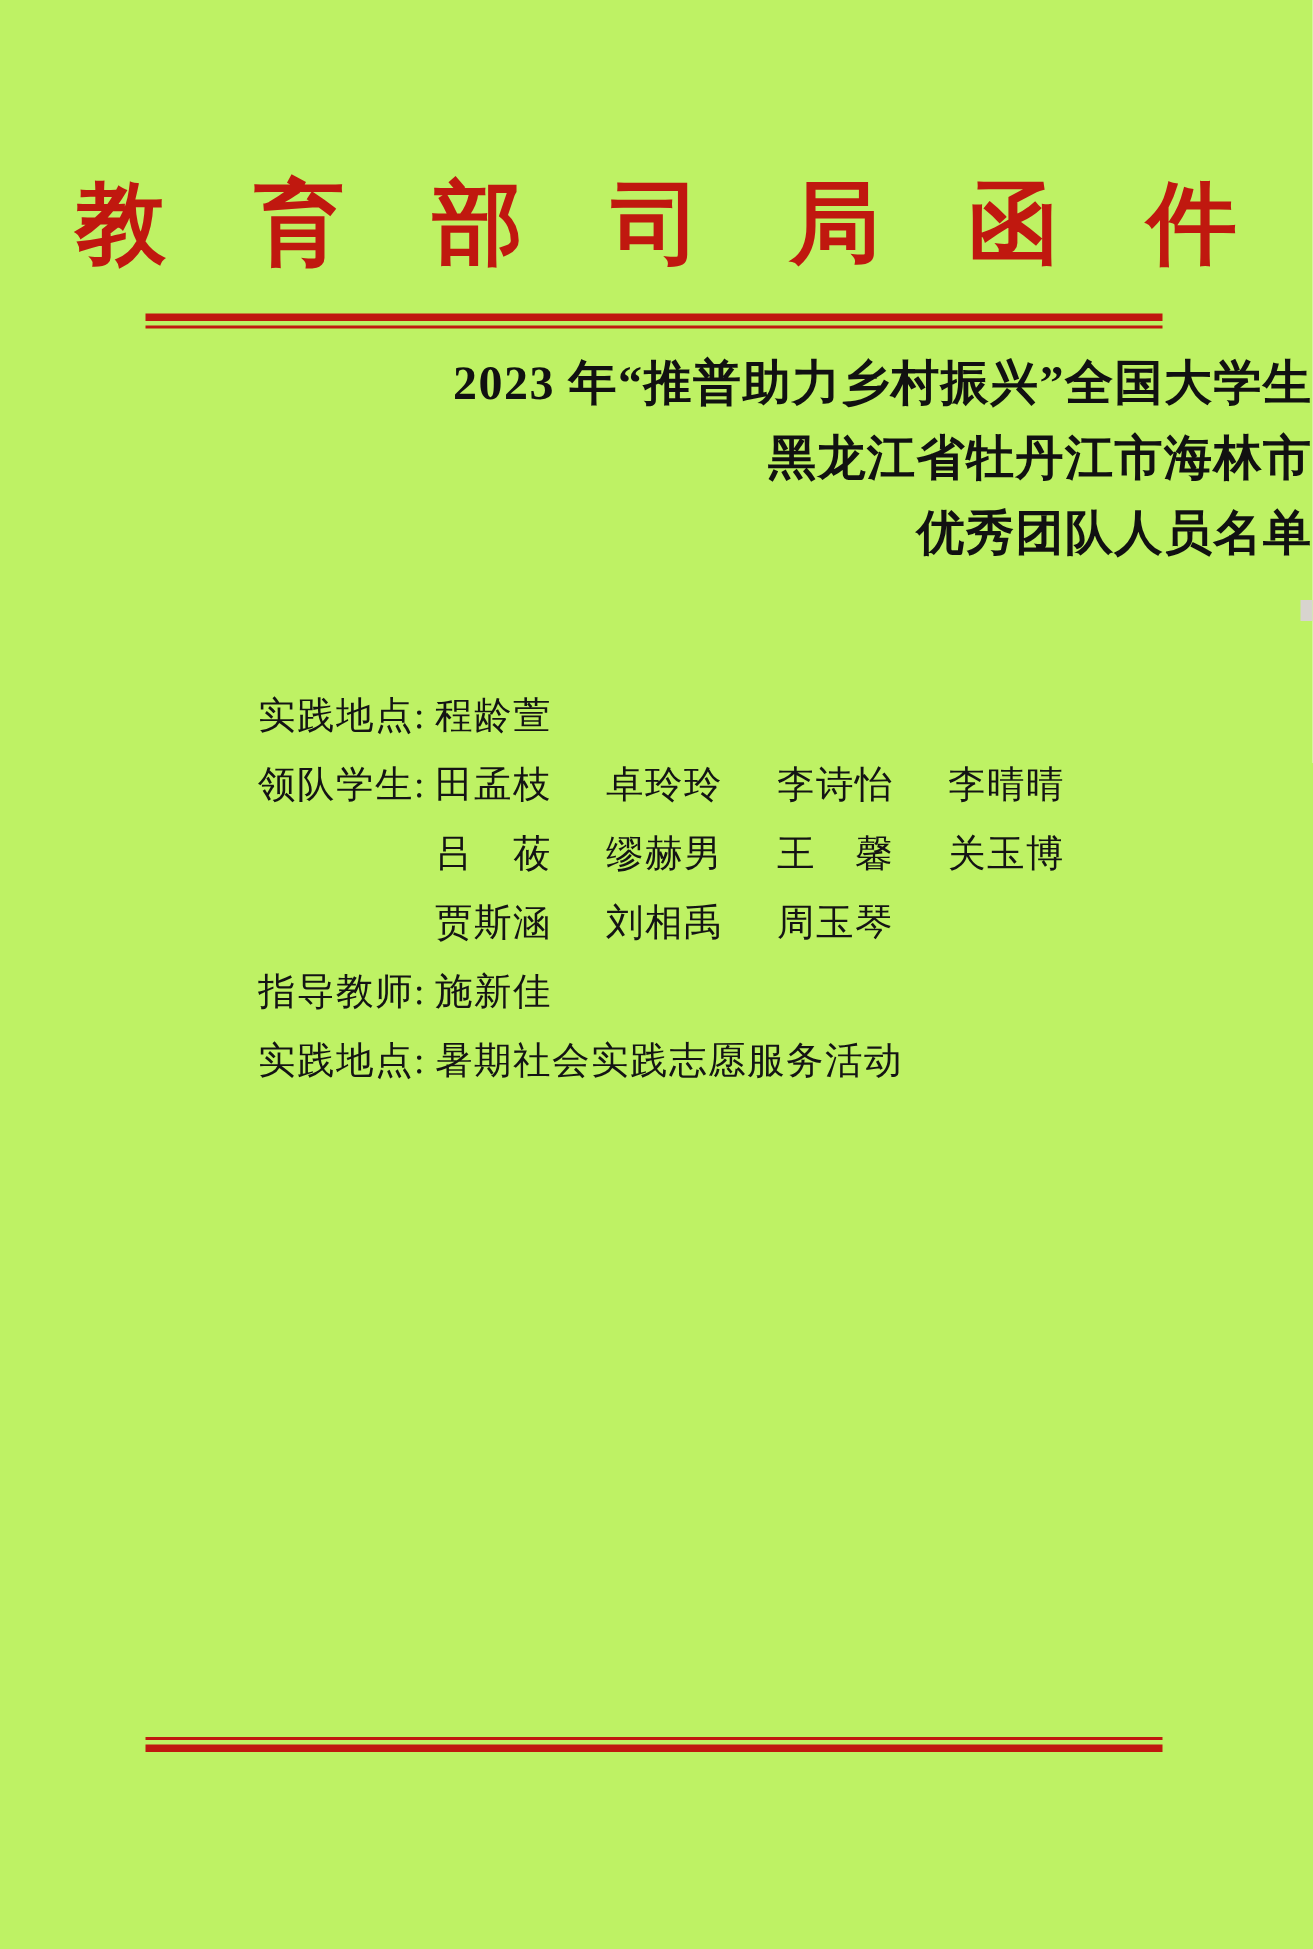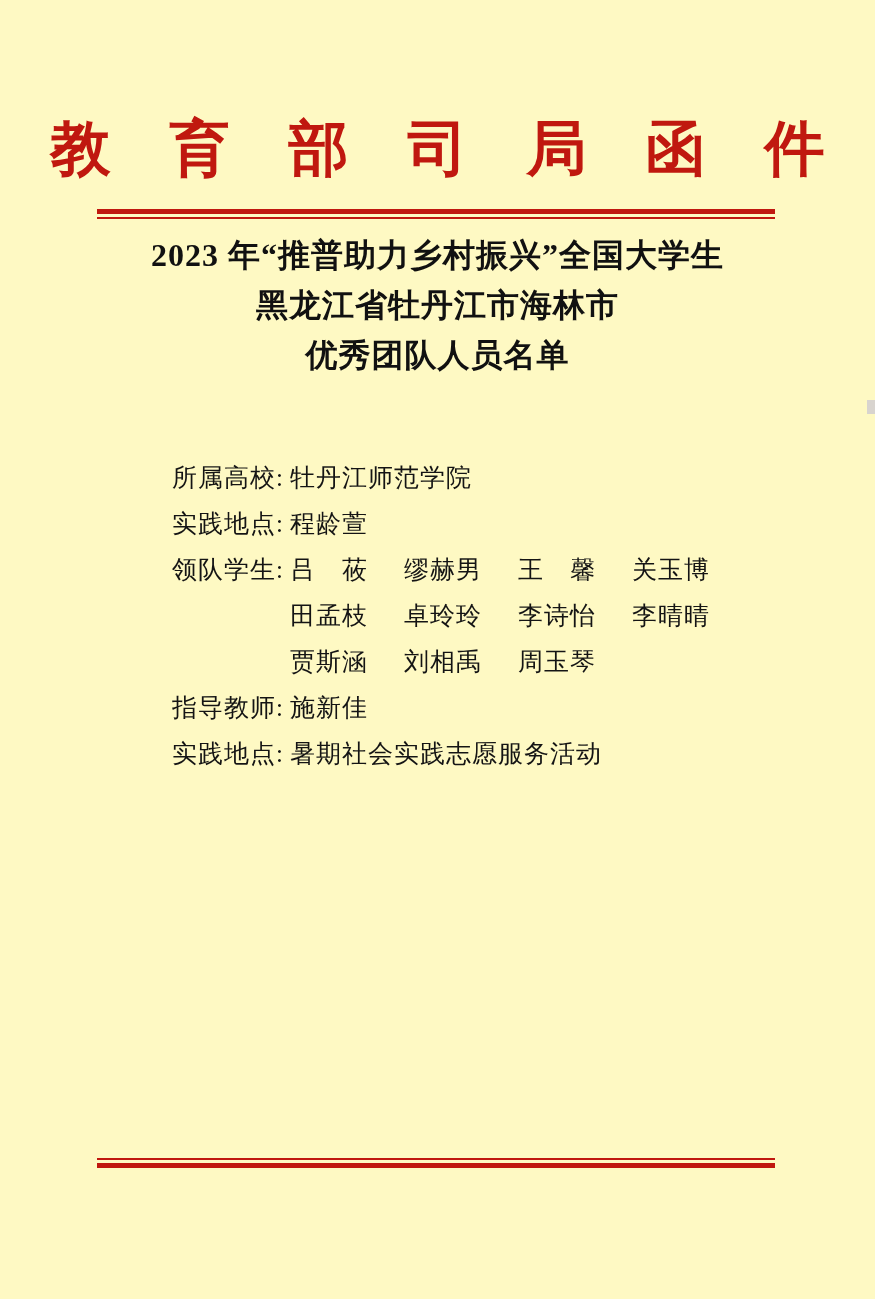--- a/index.html
+++ b/index.html
@@ -12,21 +12,21 @@
     height: 1299px;
     position: relative;
     font-family: "Liberation Serif", "DejaVu Serif", serif;
     color: #1a1a1a;
     overflow: hidden;
   }
 
   .page {
     position: absolute;
     inset: 0;
-    background: #fef9c3;
+    background: #bef264;
   }
 
   
   .masthead {
     position: absolute;
     top: 118px;
     left: 0;
     width: 100%;
     text-align: center;
   }
@@ -61,21 +61,21 @@
     background: #c0180f;
     width: 100%;
   }
 
   
   .doc-title {
     position: absolute;
     top: 230px;
     left: 0;
     width: 100%;
-    text-align: center;
+    text-align: right;
     color: #111111;
     font-weight: bold;
     font-size: 32px;
     line-height: 50px;
     letter-spacing: 1px;
   }
   .doc-title .line {
     white-space: nowrap;
   }
 
@@ -172,38 +172,34 @@
   </div>
 
   <div class="doc-title">
     <div class="line">2023 年“推普助力乡村振兴”全国大学生</div>
     <div class="line">黑龙江省牡丹江市海林市</div>
     <div class="line">优秀团队人员名单</div>
   </div>
 
   <div class="body-block">
 
-    <div class="field">
-      <div class="field-label">所属高校:</div>
-      <div class="field-value">牡丹江师范学院</div>
-    </div>
 
     <div class="field">
       <div class="field-label">实践地点:</div>
       <div class="field-value">程龄萱</div>
     </div>
 
     <div class="members">
       <div class="field-label">领队学生:</div>
       <div class="members-rows">
         <div class="member-row">
-          <span class="member-name">吕　莜</span><span class="member-name">缪赫男</span><span class="member-name">王　馨</span><span class="member-name">关玉博</span>
+          <span class="member-name">田孟枝</span><span class="member-name">卓玲玲</span><span class="member-name">李诗怡</span><span class="member-name">李晴晴</span>
         </div>
         <div class="member-row">
-          <span class="member-name">田孟枝</span><span class="member-name">卓玲玲</span><span class="member-name">李诗怡</span><span class="member-name">李晴晴</span>
+          <span class="member-name">吕　莜</span><span class="member-name">缪赫男</span><span class="member-name">王　馨</span><span class="member-name">关玉博</span>
         </div>
         <div class="member-row">
           <span class="member-name">贾斯涵</span><span class="member-name">刘相禹</span><span class="member-name">周玉琴</span>
         </div>
       </div>
     </div>
 
     <div class="field">
       <div class="field-label">指导教师:</div>
       <div class="field-value">施新佳</div>

